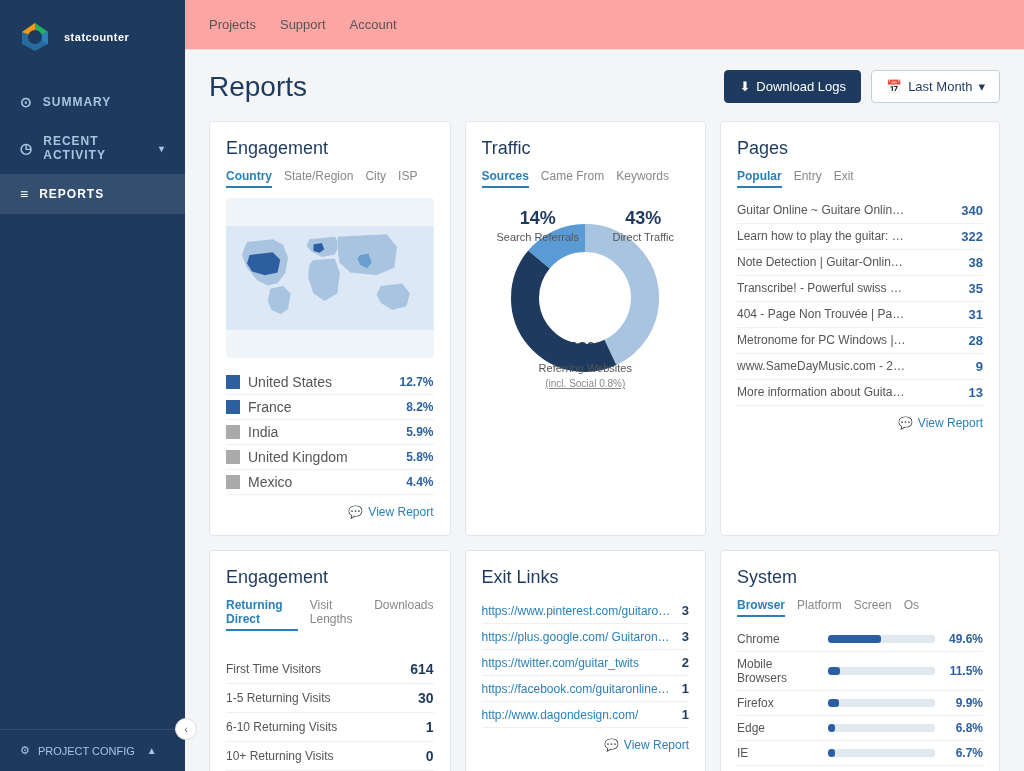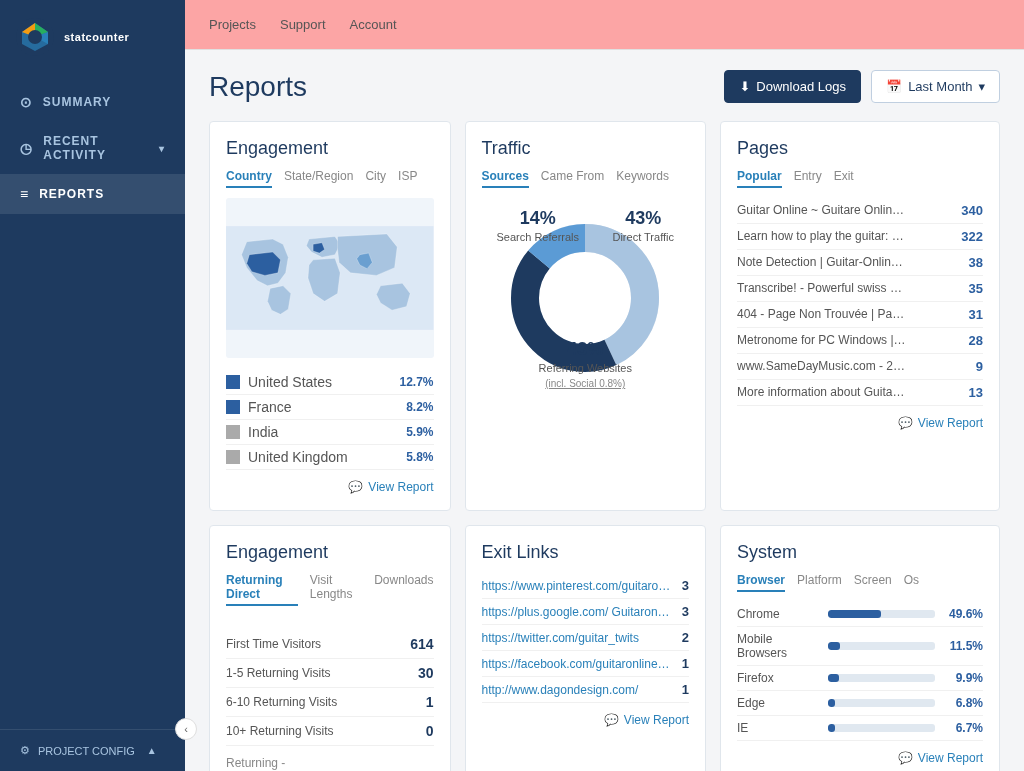--- a/index.html
+++ b/index.html
@@ -226,20 +226,25 @@
           <li class="country-item">
             <div class="country-flag" style="background:#aaa;"></div>
             <span class="country-name">India</span>
             <span class="country-pct">5.9%</span>
           </li>
           <li class="country-item">
             <div class="country-flag" style="background:#aaa;"></div>
             <span class="country-name">United Kingdom</span>
             <span class="country-pct">5.8%</span>
           </li>
+          <li class="country-item">
+            <div class="country-flag" style="background:#aaa;"></div>
+            <span class="country-name">Mexico</span>
+            <span class="country-pct">4.4%</span>
+          </li>
         </ul>
         <div class="view-report-link">
           <span>💬</span>
           <span>View Report</span>
         </div>
       </div>
 
       <div class="card traffic-card">
         <div class="card-title">Traffic</div>
         <div class="card-tabs">

